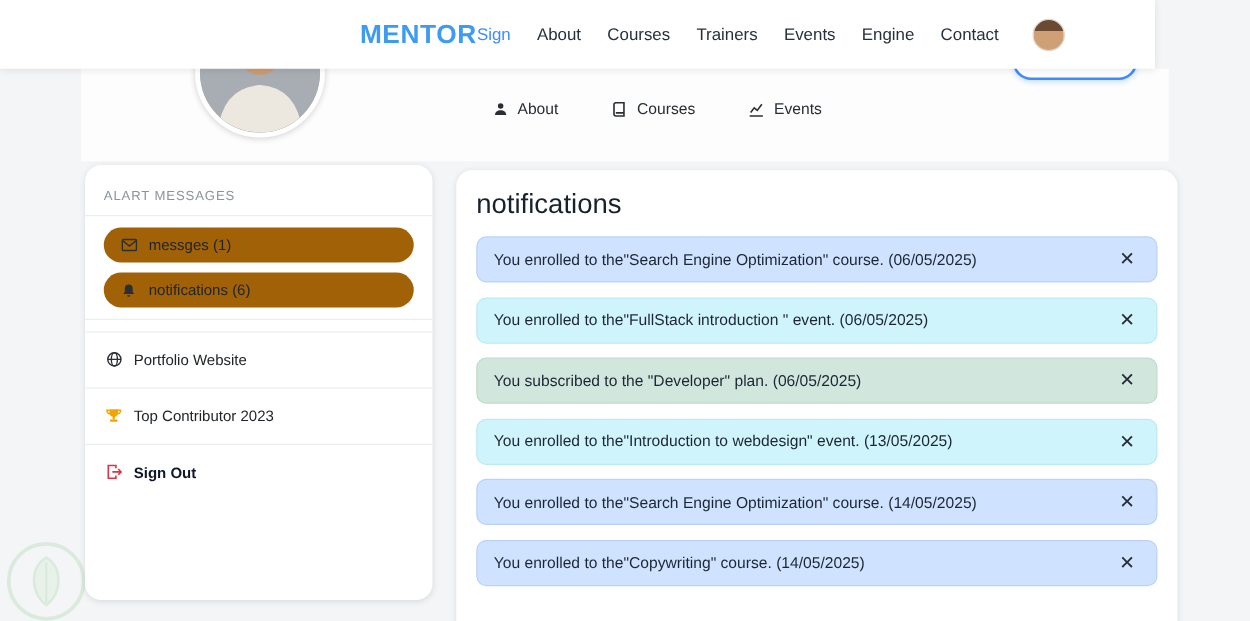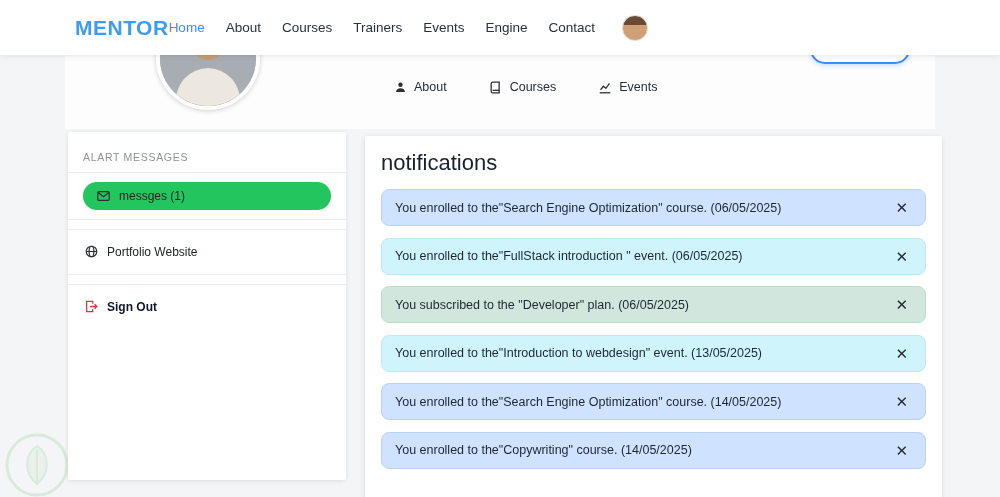--- a/index.html
+++ b/index.html
@@ -9,46 +9,46 @@
 
   
   .hero { position:absolute; left:65px; top:55px; width:870px; height:74px; background:#fdfdfd; }
 
   
   .big-avatar { position:absolute; left:156px; top:6px; width:104px; height:104px; border-radius:50%;
     border:4px solid #fff; overflow:hidden; z-index:2; box-shadow:0 1px 5px rgba(0,0,0,.18); background:#a7adb2; }
   .big-avatar svg { display:block; }
 
   
-  .navbar { position:absolute; top:0; left:0; width:1000px; height:55px; background:#ffffff; z-index:5;
-    box-shadow:0 1px 6px rgba(0,0,0,.09); display:flex; align-items:center; justify-content:flex-start; padding:0 72px 0 75px; }
+  .navbar { position:absolute; top:0; left:0; width:924px; height:55px; background:#ffffff; z-index:5;
+    box-shadow:0 1px 6px rgba(0,0,0,.09); display:flex; align-items:center; justify-content:flex-end; padding:0 72px 0 75px; }
   .brand { font-size:21px; font-weight:bold; color:#3d9bf0; letter-spacing:.5px; }
   .nav-links { display:flex; align-items:center; gap:21px; }
   .nav-link { font-size:13.5px; color:#25313c; cursor:pointer; text-decoration:none; }
   .nav-link.active { color:#3f8dfd; }
   .nav-avatar { width:26px; height:26px; border-radius:50%; margin-left:6px; cursor:pointer;
     background:linear-gradient(#6b4a33 0 38%, #cfa075 38%); border:1px solid #e0d6c8; }
 
   
   .profile-tabs { position:absolute; left:393px; top:80px; display:flex; gap:42px; z-index:3; }
   .ptab { display:flex; align-items:center; gap:7px; font-size:12.5px; color:#272d34; cursor:pointer; }
   .ptab svg { display:block; }
 
   
   .cut-button { position:absolute; left:810px; top:30px; width:100px; height:34px; border:2px solid #3d8bfd;
     border-radius:15px; background:#fdfeff; z-index:1; box-shadow:0 2px 4px rgba(61,139,253,.25); cursor:pointer; }
 
   
-  .card { background:#fff; border-radius:2px; box-shadow:0 1px 5px rgba(0,0,0,.10); }
+  .card { background:#fff; border-radius:13px; box-shadow:0 1px 5px rgba(0,0,0,.10); }
   .sidebar { position:absolute; left:68px; top:132px; width:278px; height:348px; padding:13px 15px; }
   .main { position:absolute; left:365px; top:136px; width:577px; height:383px; padding:12px 16px; }
 
   .side-heading { font-size:10.5px; color:#8a939b; letter-spacing:.7px; margin:6px 0 8px; }
   .side-divider { border:none; border-top:1px solid #ecedef; margin:9px -15px; }
-  .pill { display:flex; align-items:center; gap:9px; background:#22c55e; border-radius:16px;
+  .pill { display:flex; align-items:center; gap:9px; background:#a16207; border-radius:16px;
     padding:7px 13px; margin:8px 0; font-size:12px; color:#212529; cursor:pointer; }
   .side-row { display:flex; align-items:flex-start; gap:9px; font-size:12px; color:#212529; padding:6px 1px; cursor:pointer; }
   .signout { color:#0f172a; font-weight:bold; font-size:12px; }
   .icon { display:inline-flex; width:14px; justify-content:center; }
 
   
   .main-title { font-size:22px; color:#18222d; margin:2px 0 13px; font-weight:normal; }
   .alert { display:flex; align-items:center; justify-content:space-between; height:37px;
     border-radius:8px; border:1px solid; padding:0 13px; margin-bottom:11.5px; }
   .alert-text { font-size:12.5px; color:#1d2733; }
@@ -80,21 +80,21 @@
       <path d="M14 96 Q18 60 48 58 Q78 60 82 96 Z" fill="#ece8df"></path>
       <path d="M34 22 q14 -12 28 2 l-2 -10 q-12 -10 -24 -2 z" fill="#6b4a33"></path>
     </svg>
   </div>
 
   <button class="cut-button"></button>
 
   <header class="navbar">
     <div class="brand">MENTOR</div>
     <nav class="nav-links">
-      <a class="nav-link active">Home</a>
+      <a class="nav-link active">Sign</a>
       <a class="nav-link">About</a>
       <a class="nav-link">Courses</a>
       <a class="nav-link">Trainers</a>
       <a class="nav-link">Events</a>
       <a class="nav-link">Engine</a>
       <a class="nav-link">Contact</a>
       <div class="nav-avatar"></div>
     </nav>
   </header>
 
@@ -135,37 +135,57 @@
     <div class="pill">
       <span class="icon">
         <svg width="13" height="12" viewBox="0 0 16 14" fill="none" stroke="#2b2f33" stroke-width="1.5">
             <rect x="1" y="1.5" width="14" height="11" rx="1.4"></rect>
             <path d="M1.5 2.8 8 8l6.5-5.2"></path>
           </svg>
       </span>
       <span>messges (1)</span>
     </div>
 
+    <div class="pill">
+      <span class="icon">
+        <svg width="12" height="13" viewBox="0 0 16 16" fill="#2b2f33">
+            <path d="M8 1.5a4.2 4.2 0 0 0-4.2 4.2v3.4L2.2 11.6h11.6l-1.6-2.5V5.7A4.2 4.2 0 0 0 8 1.5z"></path>
+            <path d="M6.3 12.8a1.7 1.7 0 0 0 3.4 0z"></path>
+          </svg>
+      </span>
+      <span>notifications (6)</span>
+    </div>
 
     <hr class="side-divider">
     <hr class="side-divider">
 
     <div class="side-row">
       <span class="icon">
         <svg width="13" height="13" viewBox="0 0 16 16" fill="none" stroke="#2b2f33" stroke-width="1.4">
             <circle cx="8" cy="8" r="6.5"></circle>
             <ellipse cx="8" cy="8" rx="3" ry="6.5"></ellipse>
             <path d="M1.5 8h13"></path>
           </svg>
       </span>
       <span>Portfolio Website</span>
     </div>
 
     <hr class="side-divider">
 
+    <div class="side-row">
+      <span class="icon">
+        <svg width="14" height="14" viewBox="0 0 16 16">
+            <path d="M4 1.5h8v3.2a4 4 0 0 1-8 0z" fill="#f0a500"></path>
+            <path d="M4 2.5H1.8A2.6 2.6 0 0 0 4.6 5.6M12 2.5h2.2A2.6 2.6 0 0 1 11.4 5.6" fill="none" stroke="#f0a500" stroke-width="1.3"></path>
+            <rect x="7" y="8.4" width="2" height="2.6" fill="#f0a500"></rect>
+            <rect x="4.6" y="11" width="6.8" height="2" rx=".5" fill="#f0a500"></rect>
+          </svg>
+      </span>
+      <span>Top Contributor 2023</span>
+    </div>
 
 
     <hr class="side-divider">
 
     <div class="side-row signout">
       <span class="icon">
         <svg width="13" height="13" viewBox="0 0 16 16" fill="none" stroke="#dc3545" stroke-width="1.6">
             <path d="M9.5 4.5v-2.8H2v12.6h7.5v-2.8"></path>
             <path d="M6 8h8.5M11.8 5.2 14.6 8l-2.8 2.8"></path>
           </svg>

